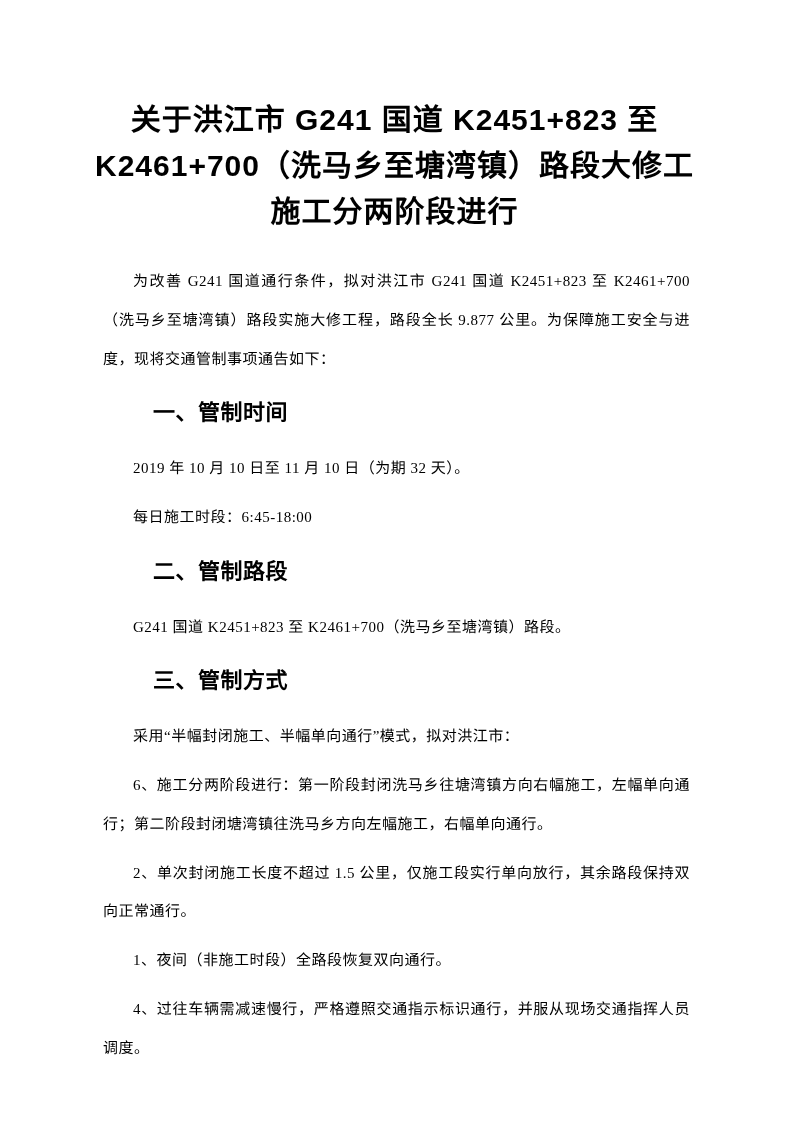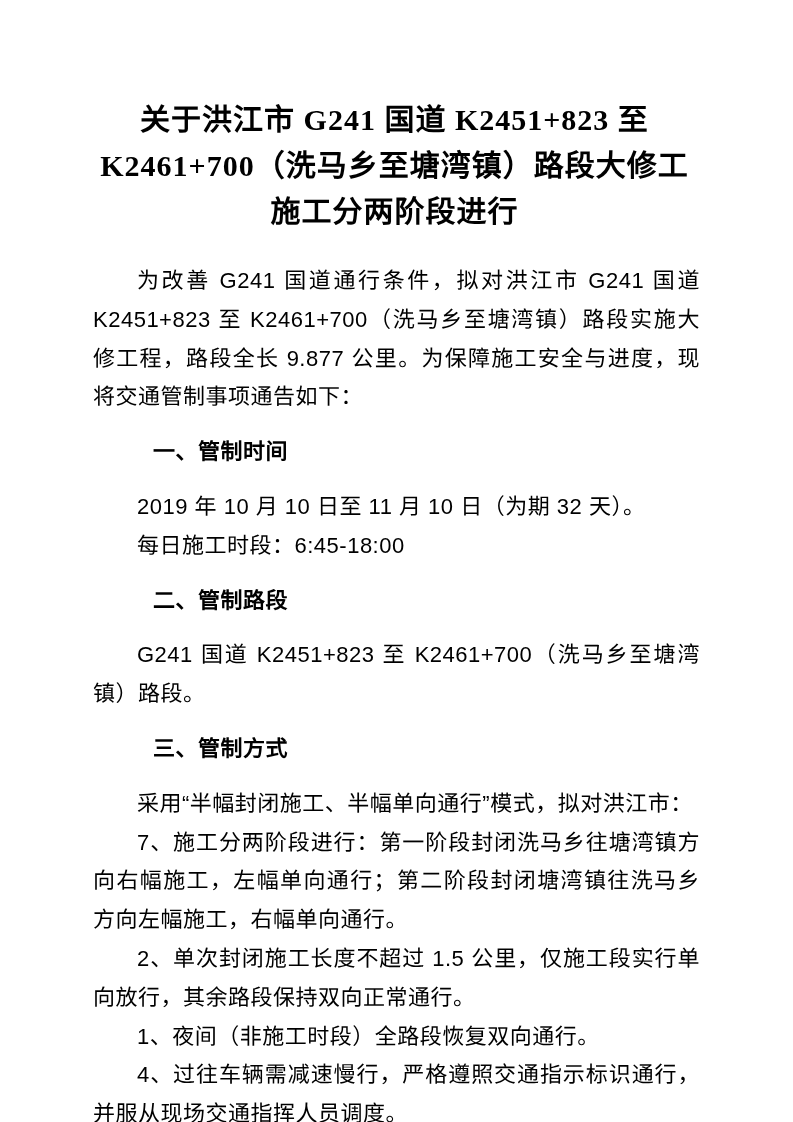--- a/index.html
+++ b/index.html
@@ -20,35 +20,35 @@
     position: absolute;
     top: 0;
     left: 0;
     right: 0;
     bottom: 0;
     padding: 97px 93px 0 93px;
     box-sizing: border-box;
   }
   .title {
     margin: 0 4px 27px 0;
-    font-family: Liberation Serif, serif;
+    font-family: Liberation Sans, sans-serif;
     font-weight: bold;
     font-size: 30px;
     line-height: 46px;
     text-align: center;
     letter-spacing: 1px;
   }
   .title-line {
     display: block;
     white-space: nowrap;
   }
   .body-para {
-    margin: 0;
-    font-family: Liberation Sans, sans-serif;
-    font-size: 22px;
+    margin: 10px;
+    font-family: Liberation Serif, serif;
+    font-size: 15px;
     line-height: 38.8px;
     text-align: justify;
     text-indent: 2em;
     letter-spacing: 0.5px;
   }
   .section-heading {
     margin: 16px;
     font-family: "Liberation Sans", "DejaVu Sans", sans-serif;
     font-weight: bold;
     font-size: 22px;
@@ -73,19 +73,19 @@
 
     <h2 class="section-heading">一、管制时间</h2>
     <p class="body-para">2019 年 10 月 10 日至 11 月 10 日（为期 32 天）。</p>
     <p class="body-para">每日施工时段：6:45-18:00</p>
 
     <h2 class="section-heading">二、管制路段</h2>
     <p class="body-para">G241 国道 K2451+823 至 K2461+700（洗马乡至塘湾镇）路段。</p>
 
     <h2 class="section-heading">三、管制方式</h2>
     <p class="body-para">采用“半幅封闭施工、半幅单向通行”模式，拟对洪江市：</p>
-    <p class="body-para">7、施工分两阶段进行：第一阶段封闭洗马乡往塘湾镇方向右幅施工，左幅单向通行；第二阶段封闭塘湾镇往洗马乡方向左幅施工，右幅单向通行。</p>
+    <p class="body-para">6、施工分两阶段进行：第一阶段封闭洗马乡往塘湾镇方向右幅施工，左幅单向通行；第二阶段封闭塘湾镇往洗马乡方向左幅施工，右幅单向通行。</p>
     <p class="body-para">2、单次封闭施工长度不超过 1.5 公里，仅施工段实行单向放行，其余路段保持双向正常通行。</p>
     <p class="body-para">1、夜间（非施工时段）全路段恢复双向通行。</p>
     <p class="body-para">4、过往车辆需减速慢行，严格遵照交通指示标识通行，并服从现场交通指挥人员调度。</p>
 
   </div>
 </div>
 
 </body></html>

